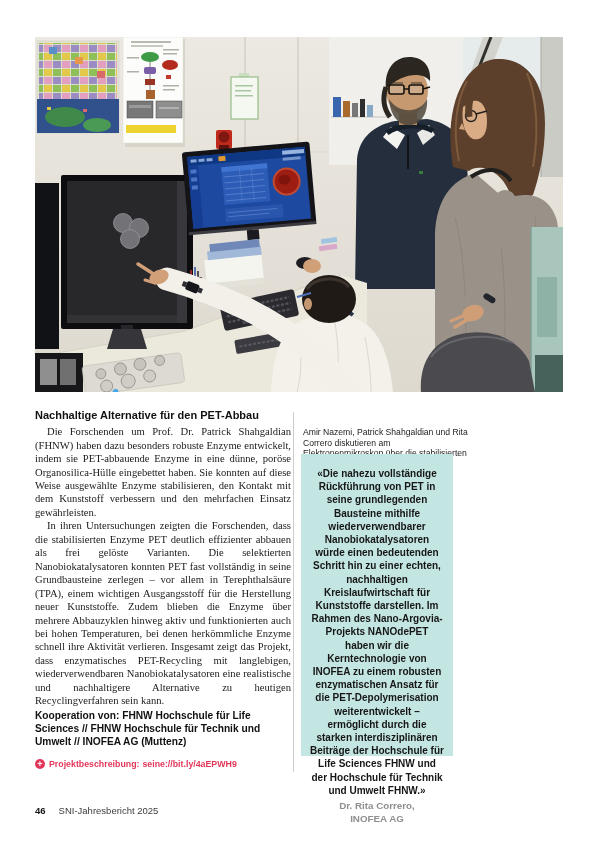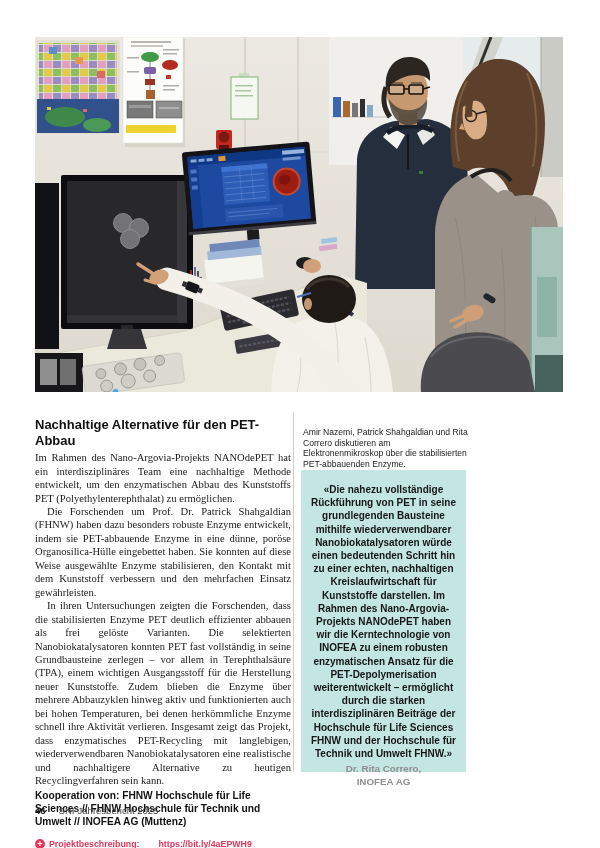--- a/index.html
+++ b/index.html
@@ -12,32 +12,32 @@
 
   
   .caption{position:absolute;left:303px;top:427px;width:168px;
     font-size:8.6px;line-height:1.24;color:#222;}
 
   
   .col-rule{position:absolute;left:293px;top:412px;width:1px;height:360px;background:#cfcdc9;}
 
   
   .article{position:absolute;left:35px;top:409px;width:256px;}
-  .article h1{margin:8px 0 3px 0;font-size:13px;line-height:1.2;color:#111;font-weight:700;}
+  .article h1{margin:0 0 3px 0;font-size:11px;line-height:1.2;color:#111;font-weight:700;}
   .article p.body{margin:0;font-family:"Liberation Serif",serif;font-size:10.6px;line-height:1.27;
     text-align:justify;color:#1a1a1a;hyphens:auto;-webkit-hyphens:auto;}
   .article p.body.ind{text-indent:12px;}
   .article p.coop{margin:1px 0 11px 0;font-size:10.2px;line-height:1.28;font-weight:700;color:#111;}
   .linkline{margin-top:5px;display:flex;align-items:center;font-size:8.8px;font-weight:700;color:#e2375a;}
   .plus{flex:0 0 auto;width:10px;height:10px;border-radius:50%;background:#e2375a;color:#fff;
     font-size:9px;line-height:10px;text-align:center;font-weight:700;margin-right:4px;}
-  .linkline .lbl{margin-right:19px;}
-
-  
-  .quote{position:absolute;left:301px;top:470px;width:165px;height:302px;background:#c4e6e2;
+  .linkline .lbl{margin-right:3px;}
+
+  
+  .quote{position:absolute;left:301px;top:454px;width:152px;height:302px;background:#c4e6e2;
     box-sizing:border-box;padding:13px 9px 8px 9px;text-align:center;}
   .quote p{margin:0;}
   .qtext{font-size:10px;line-height:13.2px;font-weight:700;color:#161616;hyphens:auto;-webkit-hyphens:auto;}
   .qattr{font-size:9.8px;line-height:12.5px;color:#8f8f8f;font-weight:700;}
   .qattr.first{margin-top:3px;}
 
   
   .footer{position:absolute;left:35px;top:805px;font-size:9.5px;color:#3c3c3c;text-align:right;}
   .footer .pnum{font-weight:700;color:#141414;margin-right:13px;}
 </style>
@@ -296,28 +296,27 @@
       </g>
     </svg>
   </figure>
 
   <div class="col-rule"></div>
 
   <div class="caption">Amir Nazemi, Patrick Shahgaldian und Rita Correro diskutieren am Elektronenmikroskop über die stabilisierten PET-abbauenden Enzyme.</div>
 
   <section class="article">
     <h1>Nachhaltige Alternative für den PET-Abbau</h1>
-    <p class="body">Im Rahmen des Nano-Argovia-Projekts NANOdePET hat ein interdisziplinäres Team eine nachhaltige Methode entwickelt, um den enzymatischen Abbau des Kunststoffs PET (Polyethylenterephthalat) zu ermöglichen.</p>
     <p class="body ind">Die Forschenden um Prof. Dr. Patrick Shahgaldian (FHNW) haben dazu besonders robuste Enzyme entwickelt, indem sie PET-abbauende Enzyme in eine dünne, poröse Organosilica-Hülle eingebettet haben. Sie konnten auf diese Weise ausgewählte Enzyme stabilisieren, den Kontakt mit dem Kunststoff verbessern und den mehrfachen Einsatz gewährleisten.</p>
     <p class="body ind">In ihren Untersuchungen zeigten die Forschenden, dass die stabilisierten Enzyme PET deutlich effizienter abbauen als frei gelöste Varianten. Die selektierten Nanobiokatalysatoren konnten PET fast vollständig in seine Grundbausteine zerlegen – vor allem in Terephthalsäure (TPA), einem wichtigen Ausgangsstoff für die Herstellung neuer Kunststoffe. Zudem blieben die Enzyme über mehrere Abbauzyklen hinweg aktiv und funktionierten auch bei hohen Temperaturen, bei denen herkömmliche Enzyme schnell ihre Aktivität verlieren. Insgesamt zeigt das Projekt, dass enzymatisches PET-Recycling mit langlebigen, wiederverwendbaren Nanobiokatalysatoren eine realistische und nachhaltigere Alternative zu heutigen Recyclingverfahren sein kann.</p>
     <p class="coop">Kooperation von: FHNW Hochschule für Life Sciences // FHNW Hochschule für Technik und Umwelt // INOFEA AG (Muttenz)</p>
     <div class="linkline">
       <span class="plus">+</span>
       <span class="lbl">Projektbeschreibung:</span>
-      <span class="url">https://bit.ly/4aEPWH9</span>
+      <span class="url">seine://bit.ly/4aEPWH9</span>
     </div>
   </section>
 
   <aside class="quote">
     <p class="qtext">«Die nahezu vollständige Rückführung von PET in seine grundlegenden Bausteine mithilfe wiederverwendbarer Nanobiokatalysatoren würde einen bedeutenden Schritt hin zu einer echten, nachhaltigen Kreislaufwirtschaft für Kunststoffe darstellen. Im Rahmen des Nano-Argovia-Projekts NANOdePET haben wir die Kerntechnologie von INOFEA zu einem robusten enzymatischen Ansatz für die PET-Depolymerisation weiterentwickelt – ermöglicht durch die starken interdisziplinären Beiträge der Hochschule für Life Sciences FHNW und der Hochschule für Technik und Umwelt FHNW.»</p>
     <p class="qattr first">Dr. Rita Correro,</p>
     <p class="qattr">INOFEA AG</p>
   </aside>
 
   <footer class="footer">

